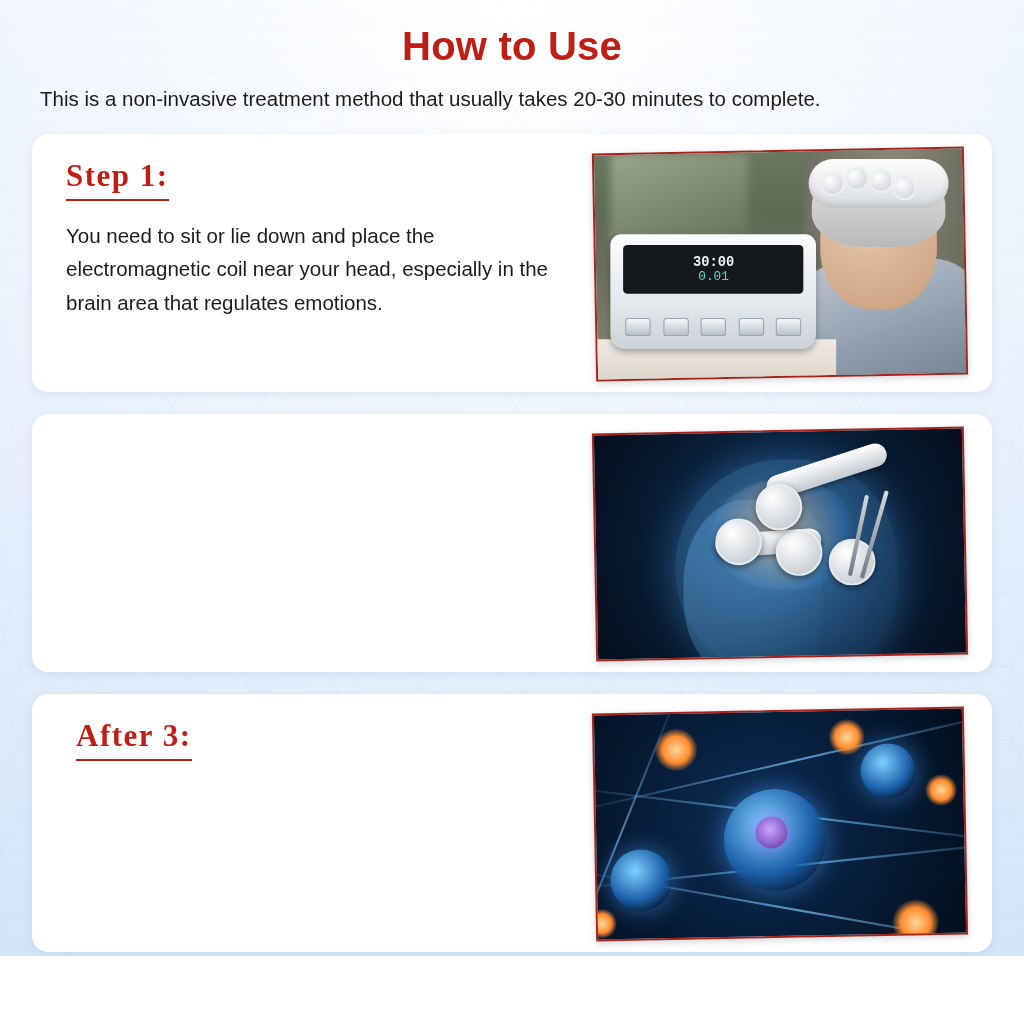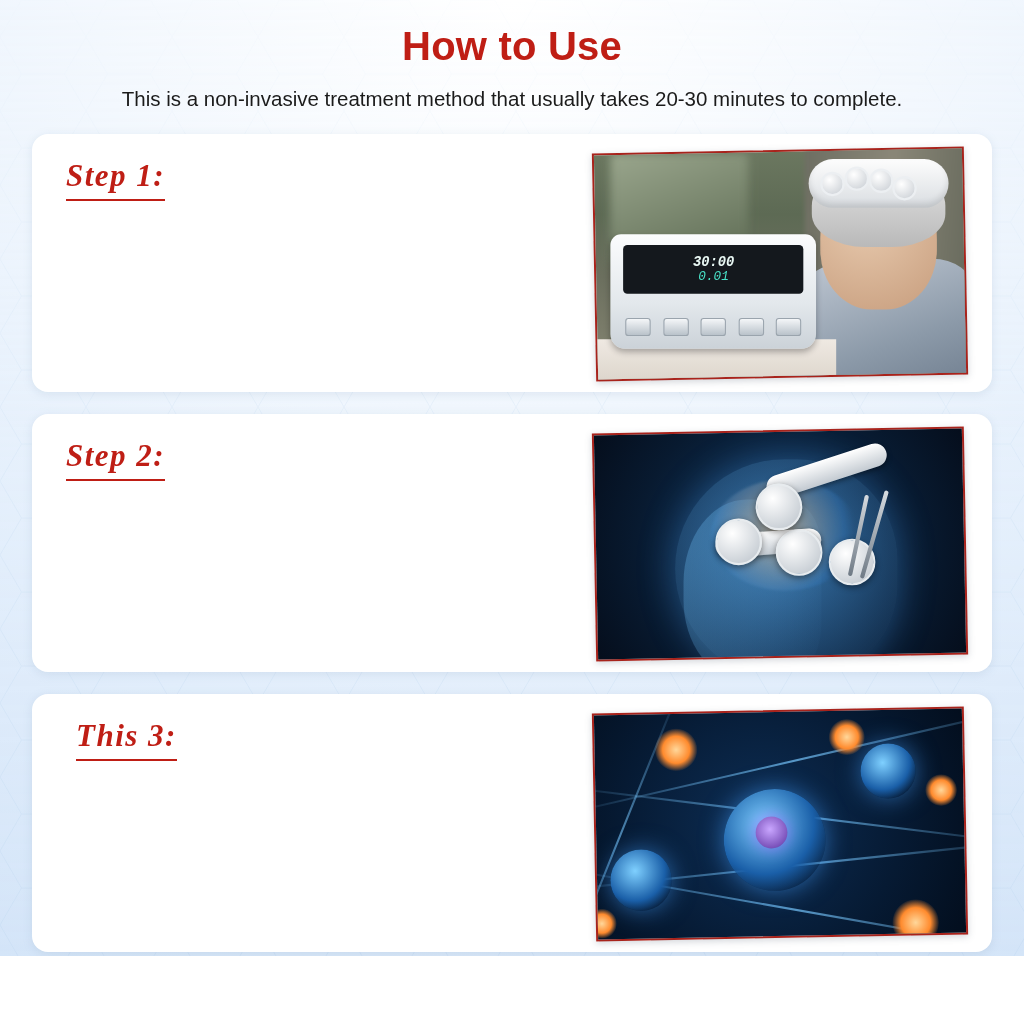--- a/index.html
+++ b/index.html
@@ -41,21 +41,21 @@
     text-align: center;
     color: #bf1e15;
     font-weight: bold;
     font-size: 40px;
     letter-spacing: 0.2px;
     margin: 22px 0 0 0;
     line-height: 1.2;
   }
 
   .subtitle {
-    text-align: center;
+    text-align: left;
     color: #1b1b1b;
     font-size: 20.5px;
     margin: 16px 0 0 0;
     padding: 0 40px;
     line-height: 1.3;
   }
 
   .cards {
     margin-top: 21px;
     display: flex;
@@ -66,21 +66,20 @@
 
   .card {
     position: relative;
     background: #ffffff;
     border-radius: 16px;
     height: 258px;
     box-shadow: 0 2px 10px rgba(120, 150, 180, 0.18);
     display: flex;
     align-items: stretch;
     overflow: visible;
-    font-style: italic;
   }
 
   .card-text {
     width: 560px;
     padding: 26px 20px 20px 34px;
     display: flex;
     flex-direction: column;
   }
 
   .card.indent .card-text {
@@ -283,20 +282,21 @@
   <div id="content">
 
     <h1 class="title">How to Use</h1>
     <p class="subtitle">This is a non-invasive treatment method that usually takes 20-30 minutes to complete.</p>
 
     <div class="cards">
 
       <div class="card">
         <div class="card-text">
           <span class="step-label">Step 1:</span>
+          <p class="step-body">You need to sit or lie down and place the electromagnetic coil near your head, especially in the brain area that regulates emotions.</p>
         </div>
         <div class="card-media">
           <div class="photo photo1">
             <div class="p1-window"></div>
             <div class="p1-wall"></div>
             <div class="p1-body"></div>
             <div class="p1-head"></div>
             <div class="p1-hair"></div>
             <div class="p1-helmet"></div>
             <div class="p1-pad" style="left:60%;top:13%;"></div>
@@ -318,42 +318,41 @@
                 <div class="p1-btn"></div>
                 <div class="p1-btn"></div>
               </div>
             </div>
           </div>
         </div>
       </div>
 
       <div class="card">
         <div class="card-text">
-          <span class="step-label">Step 2:</span>
         </div>
         <div class="card-media">
           <div class="photo photo2">
             <div class="p2-head"></div>
             <div class="p2-face"></div>
             <div class="p2-brain"></div>
             <div class="p2-coilbar" style="left:46%;top:16%;transform:rotate(-18deg);"></div>
             <div class="p2-coilbar" style="left:34%;top:45%;transform:rotate(-4deg);width:100px;"></div>
             <div class="p2-coil" style="left:34%;top:40%;"></div>
             <div class="p2-coil" style="left:49%;top:44%;"></div>
             <div class="p2-coil" style="left:62%;top:48%;"></div>
             <div class="p2-coil" style="left:44%;top:26%;"></div>
             <div class="p2-wire" style="left:69%;top:30%;height:78px;transform:rotate(12deg);"></div>
             <div class="p2-wire" style="left:73%;top:28%;height:86px;transform:rotate(16deg);"></div>
           </div>
         </div>
       </div>
 
       <div class="card indent">
         <div class="card-text">
-          <span class="step-label">This 3:</span>
+          <span class="step-label">After 3:</span>
         </div>
         <div class="card-media">
           <div class="photo photo3">
             <div class="p3-fiber" style="left:-6%;top:24%;width:120%;transform:rotate(-13deg);"></div>
             <div class="p3-fiber" style="left:-6%;top:46%;width:120%;transform:rotate(7deg);"></div>
             <div class="p3-fiber" style="left:-6%;top:66%;width:120%;transform:rotate(-6deg);"></div>
             <div class="p3-fiber" style="left:-6%;top:84%;width:120%;transform:rotate(10deg);"></div>
             <div class="p3-fiber" style="left:10%;top:-10%;width:2px;height:130%;transform:rotate(22deg);background:linear-gradient(180deg,rgba(90,180,255,0),rgba(120,200,255,.6),rgba(90,180,255,0));"></div>
             <div class="p3-neuron" style="left:36%;top:36%;width:96px;height:96px;"></div>
             <div class="p3-core" style="left:44%;top:47%;width:30px;height:30px;"></div>

